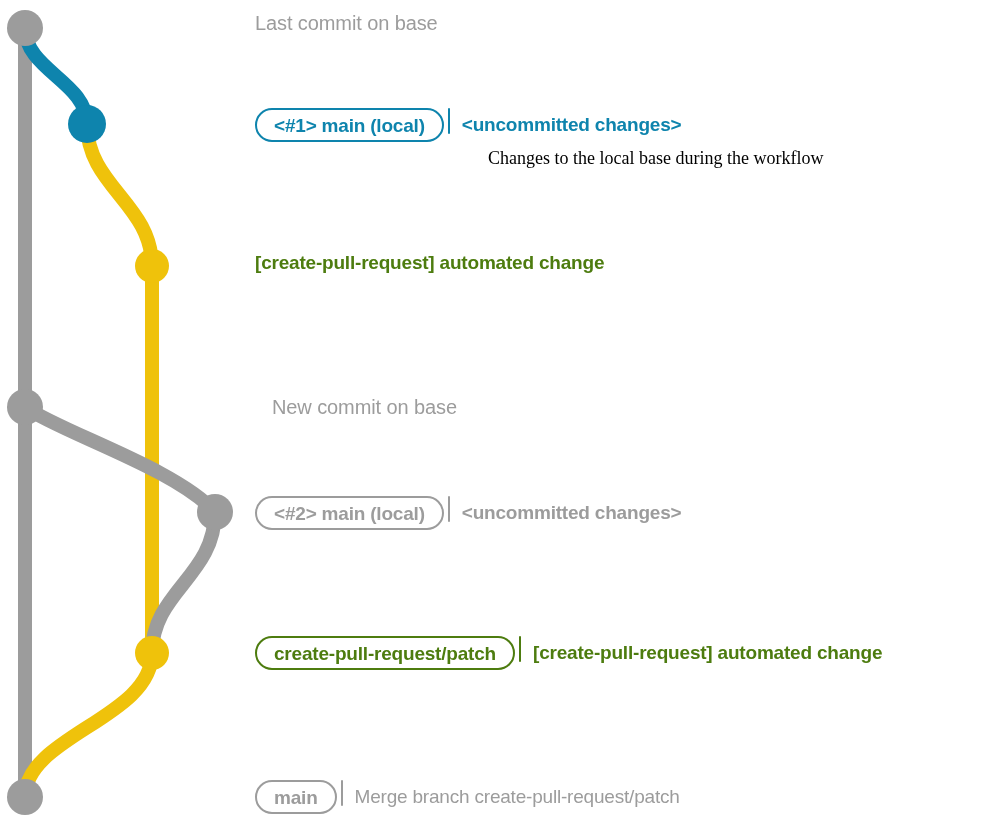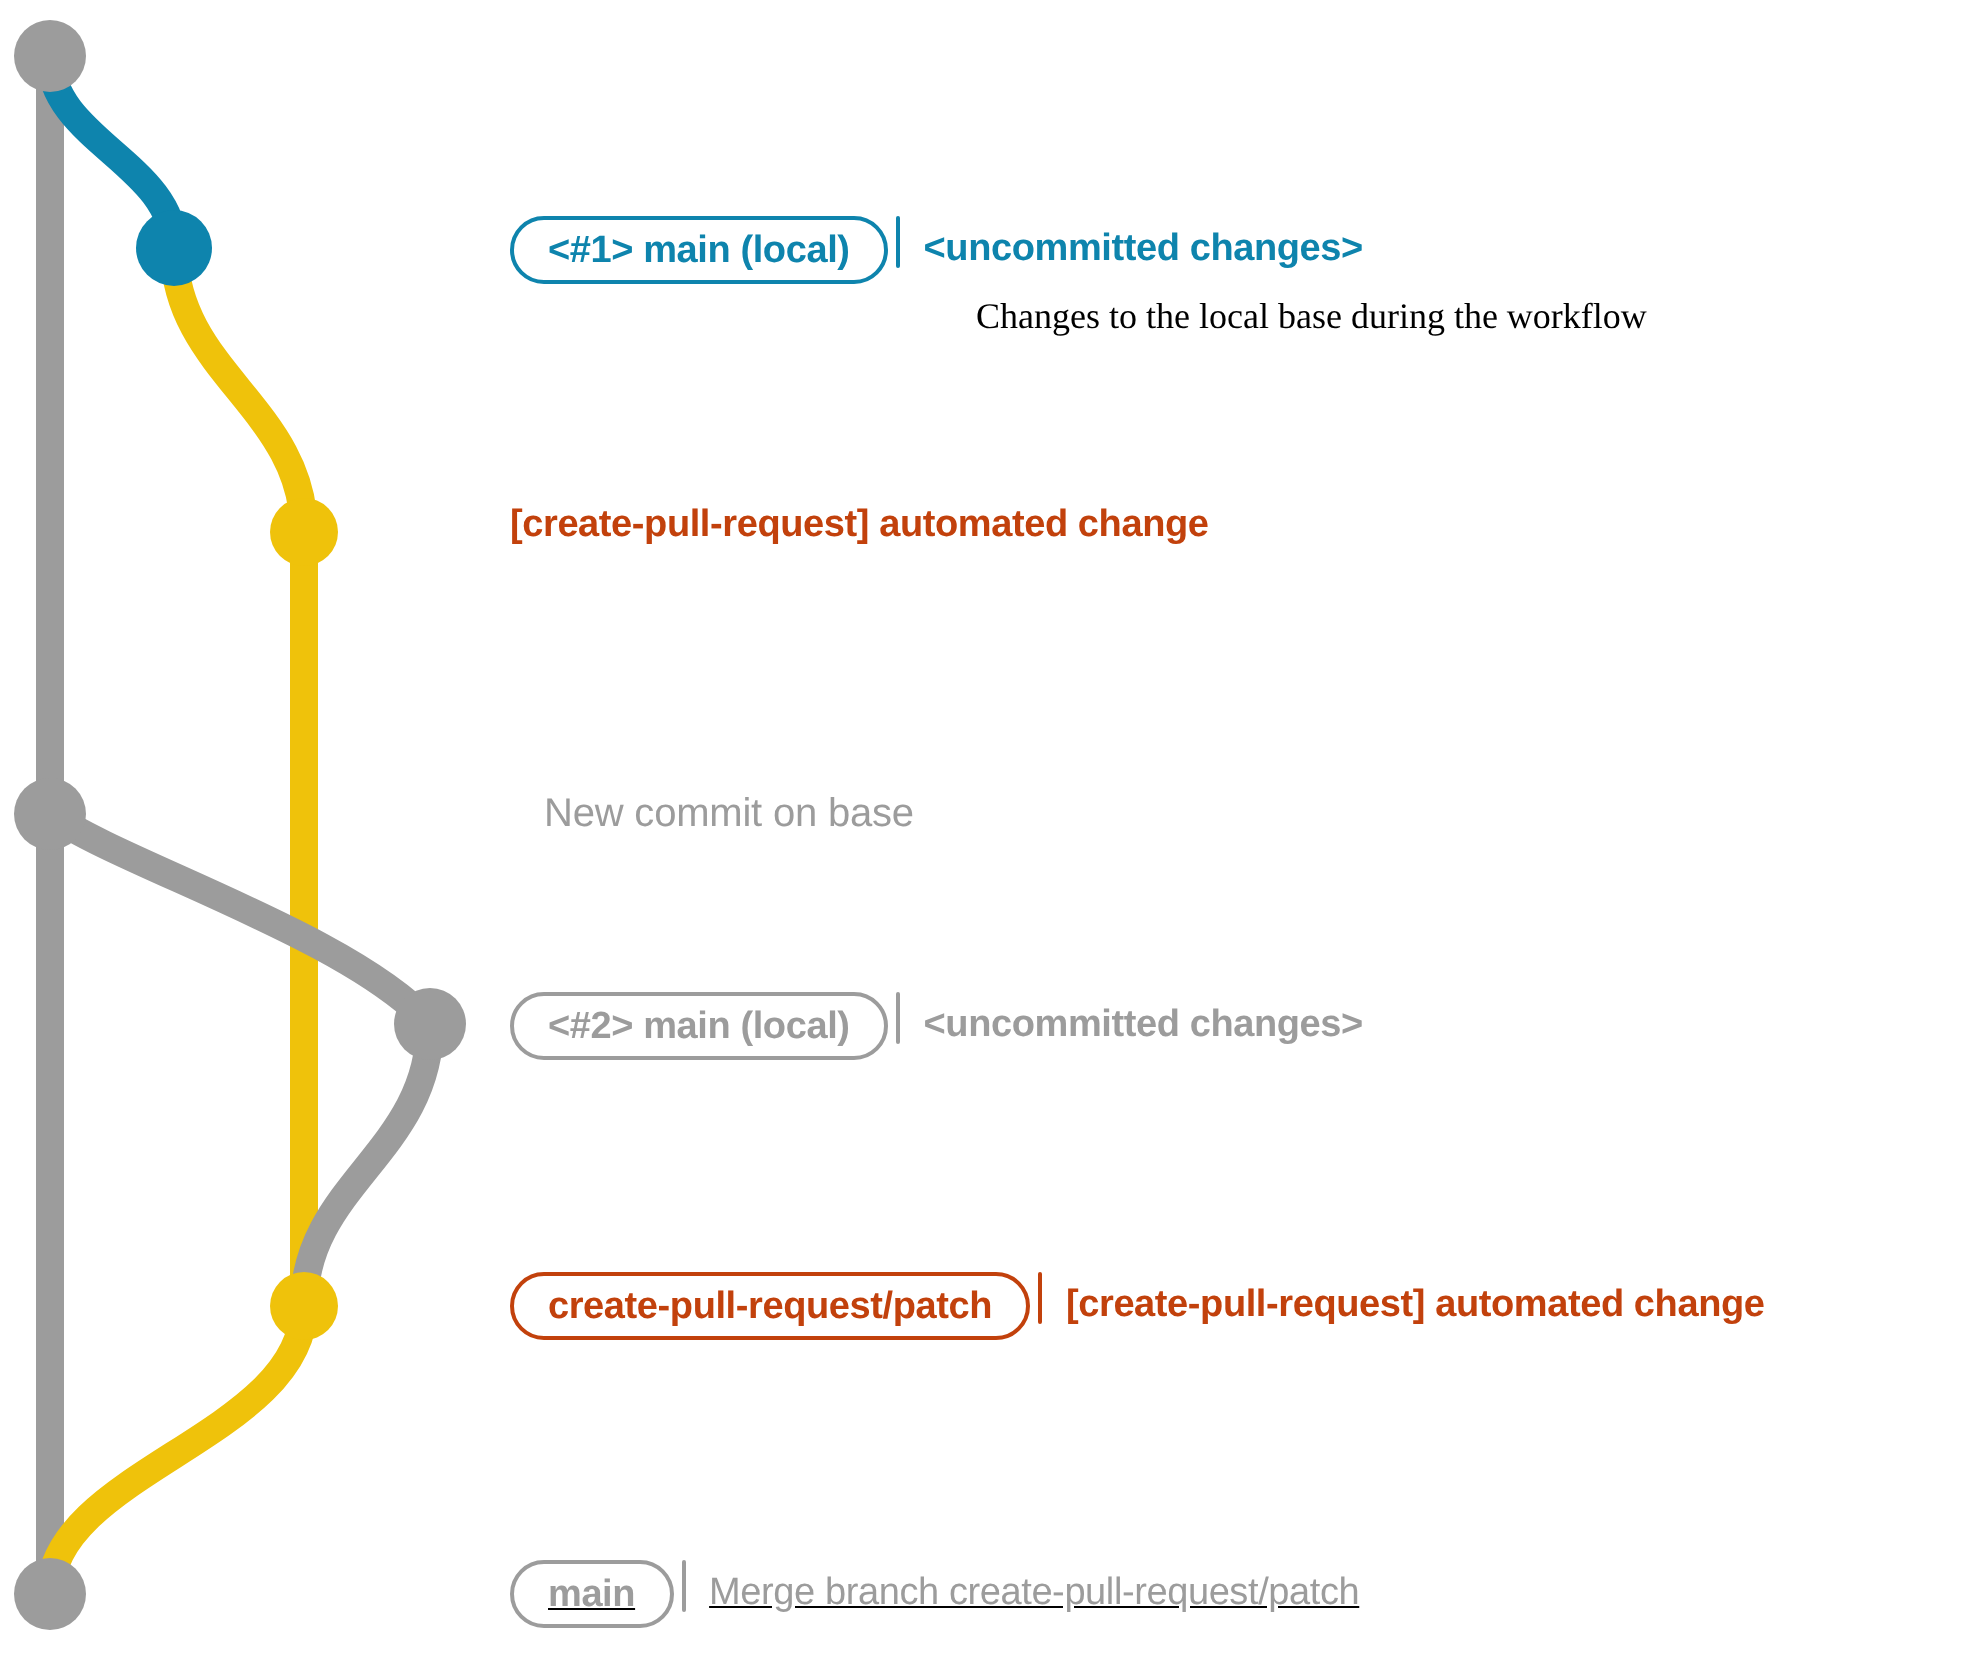--- a/index.html
+++ b/index.html
@@ -82,21 +82,21 @@
     white-space: nowrap;
   }
   .desc {
     font-family: "Liberation Serif", serif;
     font-size: 18px;
     color: #000000;
     white-space: nowrap;
     margin-top: 6px;
   }
   .c-blue   { color: #0e84ad; }
-  .c-yellow { color: #c2410c; }
+  .c-yellow { color: #4d7c0f; }
   .c-gray   { color: #9c9c9c; }
 </style>
 </head>
 <body>
 
 <div id="stage">
 
   <svg id="graph" viewBox="0 0 981 827">
 
     <path d="M 25 28 L 25 407 L 25 797" fill="none" stroke="#9c9c9c" stroke-width="14" stroke-linecap="round"></path>
@@ -115,20 +115,25 @@
 
     <circle cx="25" cy="28" r="18" fill="#9c9c9c"></circle>
     <circle cx="87" cy="124" r="19" fill="#0e84ad"></circle>
     <circle cx="152" cy="266" r="17" fill="#efc20b"></circle>
     <circle cx="25" cy="407" r="18" fill="#9c9c9c"></circle>
     <circle cx="215" cy="512" r="18" fill="#9c9c9c"></circle>
     <circle cx="152" cy="653" r="17" fill="#efc20b"></circle>
     <circle cx="25" cy="797" r="18" fill="#9c9c9c"></circle>
   </svg>
 
+  <div class="row" style="left:255px; top:12px;">
+    <div class="row-inner">
+      <div class="heading c-gray">Last commit on base</div>
+    </div>
+  </div>
 
   <div class="row" style="left:255px; top:108px;">
     <div class="row-inner">
       <div class="line1">
         <span class="badge-wrap c-blue">
           <span class="badge">&lt;#1&gt; main (local)</span>
           <span class="badge-notch"></span>
         </span>
         <span class="subject c-blue">&lt;uncommitted changes&gt;</span>
       </div>
@@ -167,21 +172,21 @@
       <div class="line1">
         <span class="badge-wrap c-yellow">
           <span class="badge">create-pull-request/patch</span>
           <span class="badge-notch"></span>
         </span>
         <span class="subject c-yellow">[create-pull-request] automated change</span>
       </div>
     </div>
   </div>
 
-  <div class="row" style="left:255px; top:780px;text-decoration:underline;">
+  <div class="row" style="left:255px; top:780px;">
     <div class="row-inner">
       <div class="line1">
         <span class="badge-wrap c-gray">
           <span class="badge">main</span>
           <span class="badge-notch"></span>
         </span>
         <span class="subject plain c-gray">Merge branch create-pull-request/patch</span>
       </div>
     </div>
   </div>

